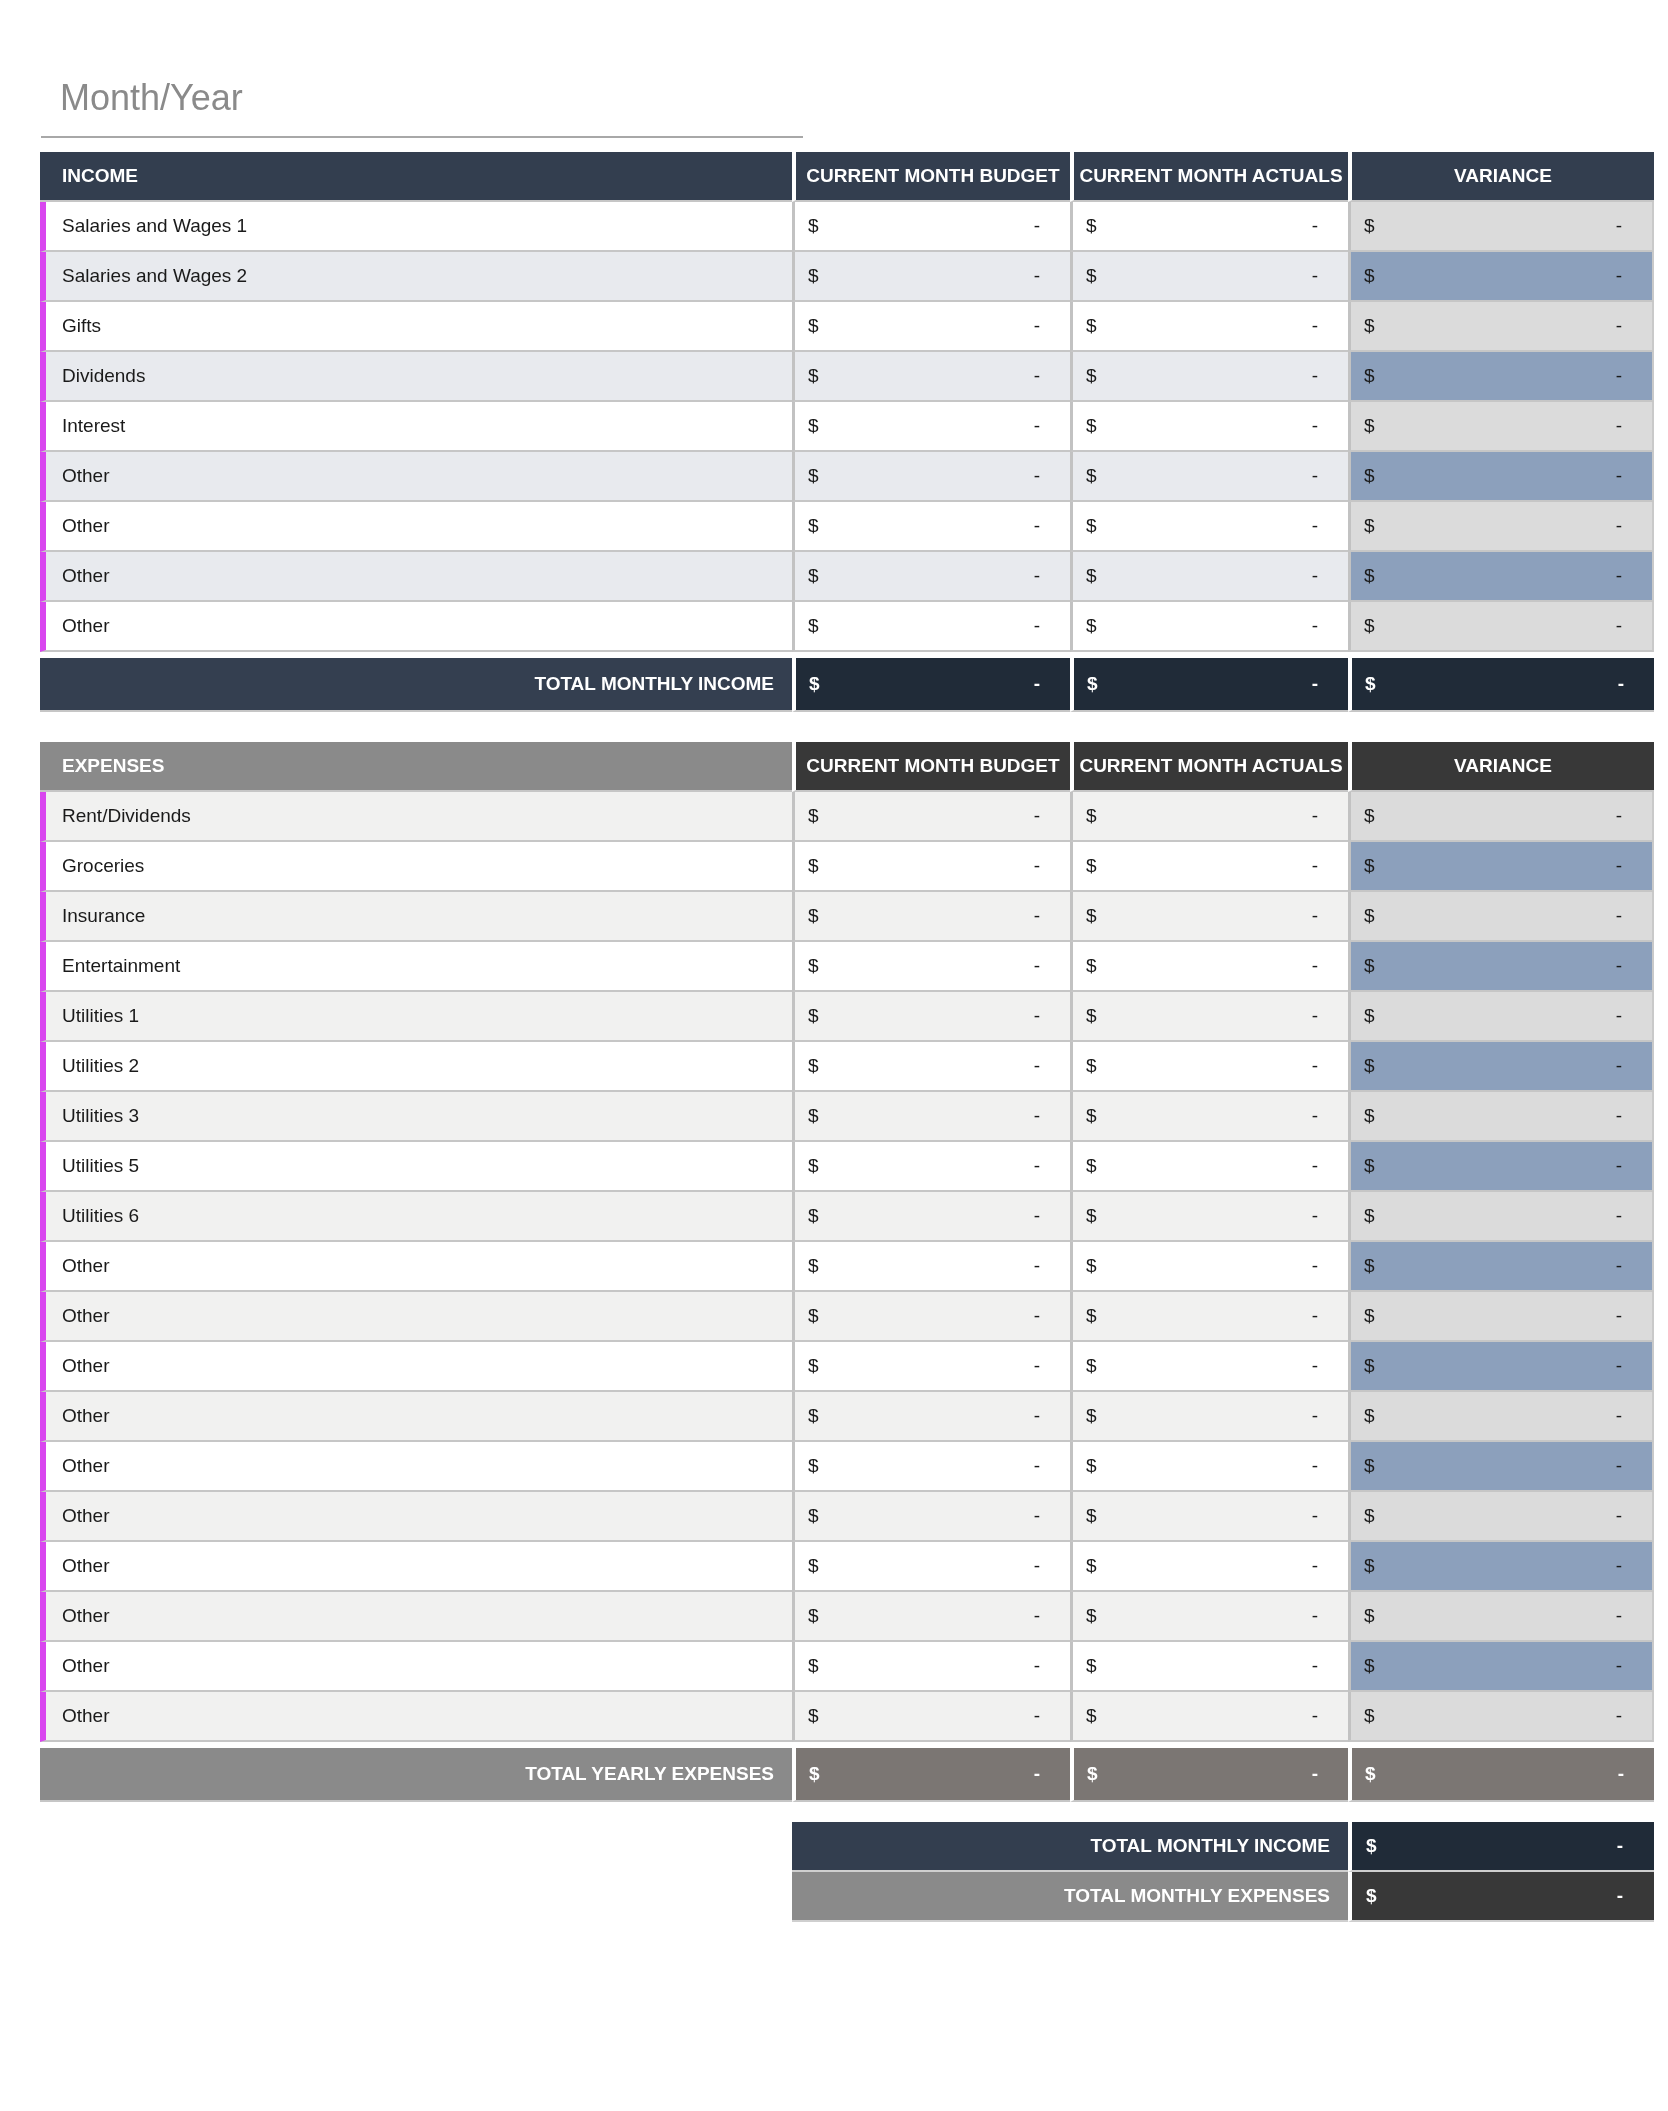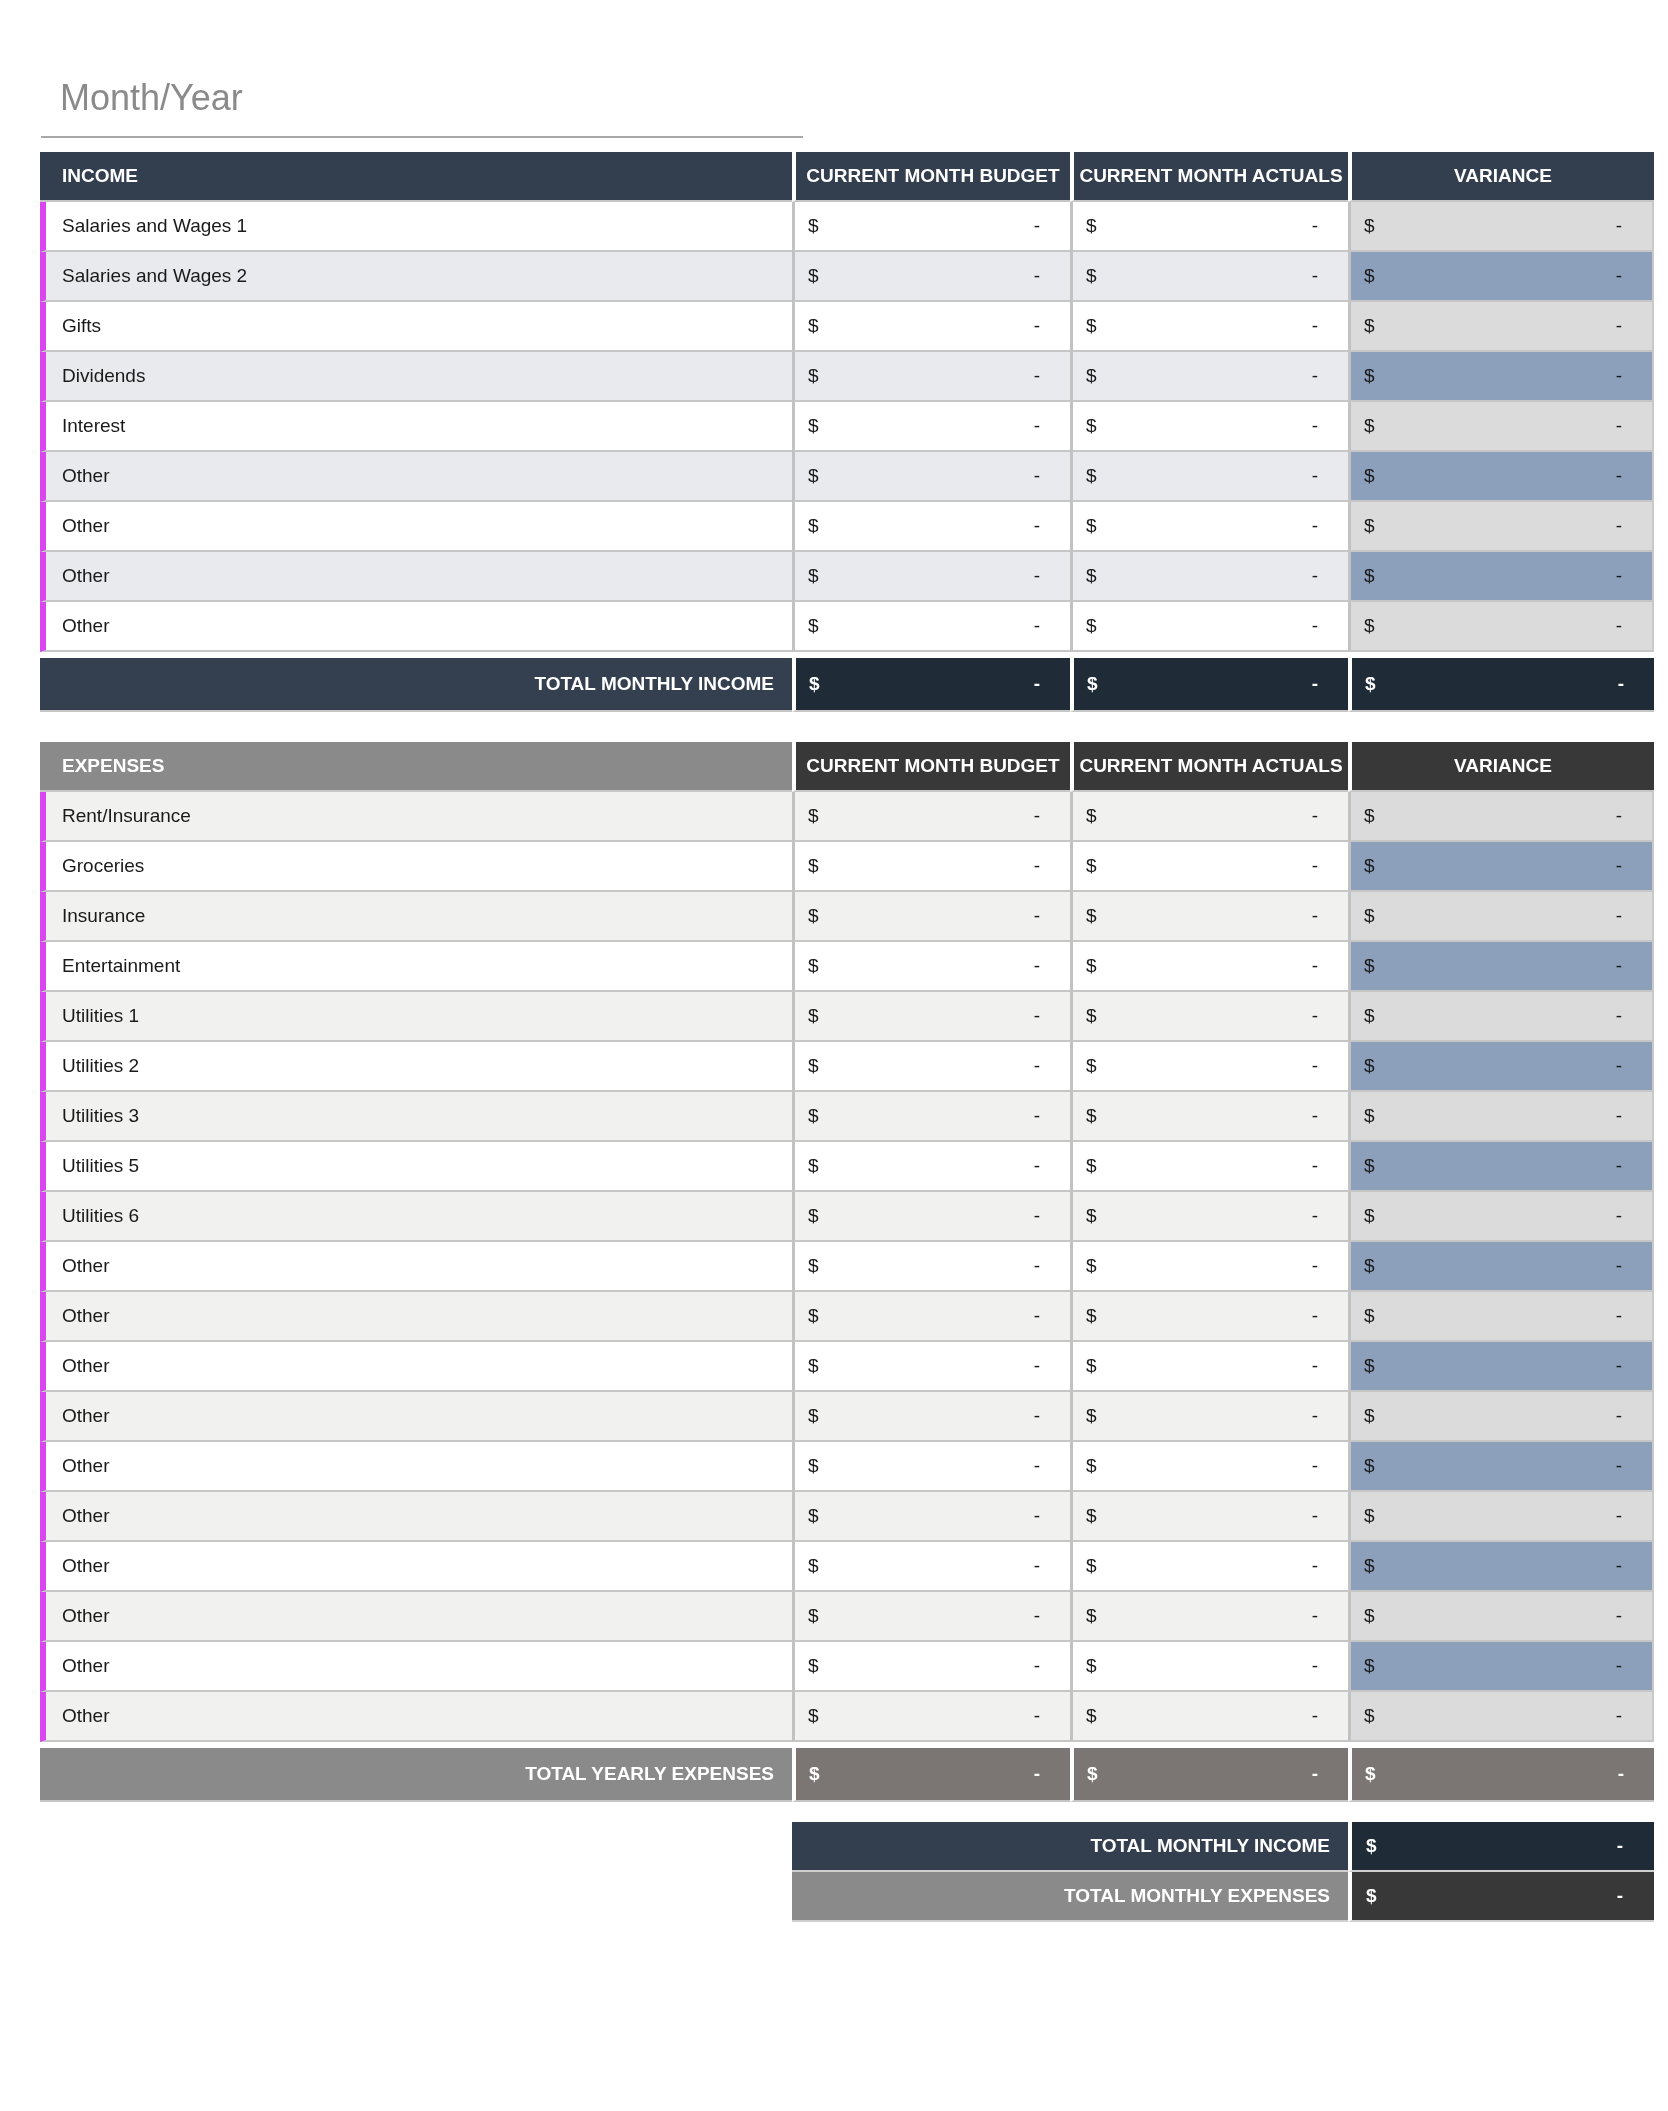--- a/index.html
+++ b/index.html
@@ -354,21 +354,21 @@
       <thead>
         <tr>
           <th class="cat">EXPENSES</th>
           <th class="val">CURRENT MONTH BUDGET</th>
           <th class="val">CURRENT MONTH ACTUALS</th>
           <th class="val">VARIANCE</th>
         </tr>
       </thead>
       <tbody>
           <tr>
-            <td class="cat">Rent/Insurance</td>
+            <td class="cat">Rent/Dividends</td>
             <td class="money budget">
               <div>
                 <span>$</span>
                 <span>-</span>
               </div>
             </td>
             <td class="money actuals">
               <div>
                 <span>$</span>
                 <span>-</span>

